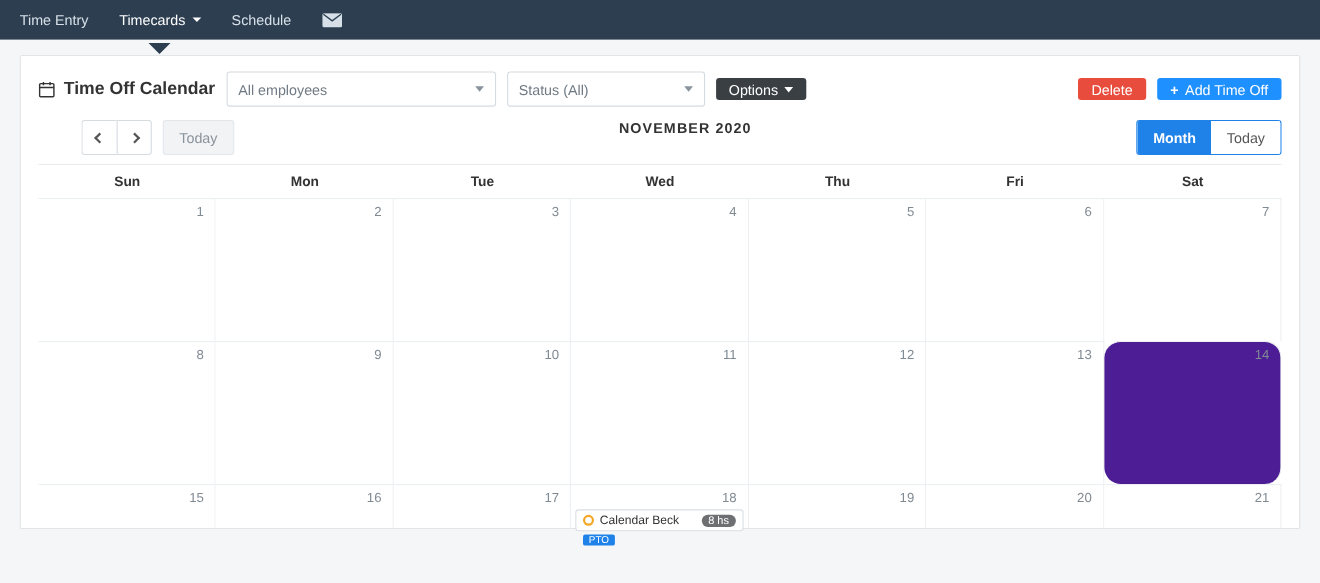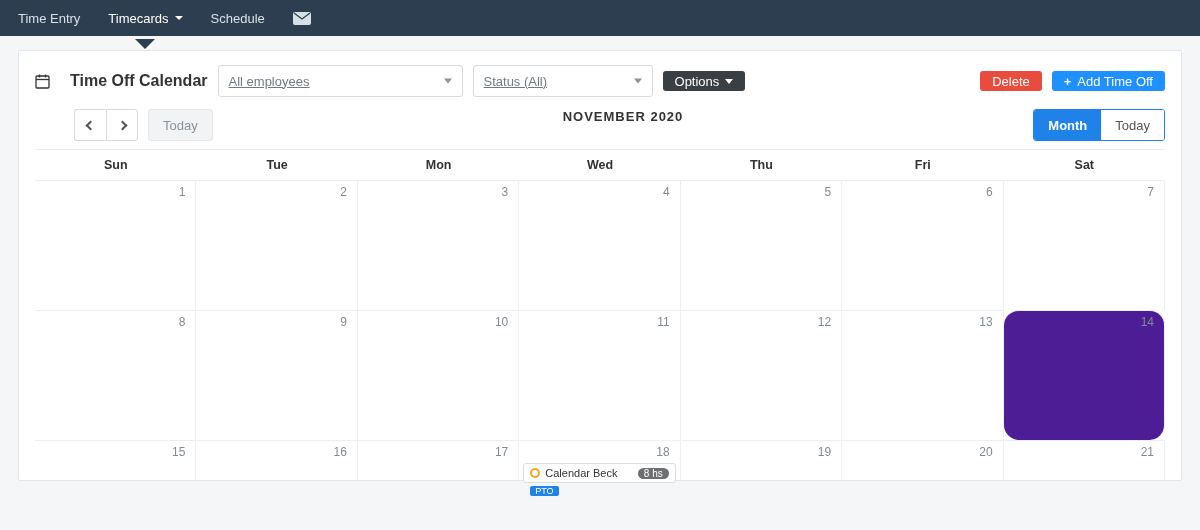--- a/index.html
+++ b/index.html
@@ -30,33 +30,32 @@
   .page {
     padding: 14px 18px 0 18px;
   }
   .panel {
     background: #fff;
     border: 1px solid #e2e5e8;
     border-radius: 2px;
     padding: 14px 16px 0 16px;
   }
   .toolbar { display: flex; align-items: center; gap: 10px; margin-bottom: 12px; }
-  .title-wrap { display: flex; align-items: center; gap: 20px; font-size: 16px; font-weight: 600; color: #333; white-space: nowrap; }
+  .title-wrap { display: flex; align-items: center; gap: 8px; font-size: 16px; font-weight: 600; color: #333; white-space: nowrap; }
   .select {
     border: 1px solid #d6dbe0;
     background: #fff;
     height: 32px;
     border-radius: 3px;
     padding: 0 28px 0 10px;
     font-size: 13px;
     color: #707a84;
     display: flex; align-items: center;
     position: relative;
     cursor: pointer;
-    text-decoration: underline;
   }
   .select .caret { position: absolute; right: 10px; top: 50%; transform: translateY(-50%); width:0;height:0;border-left:4px solid transparent;border-right:4px solid transparent;border-top:5px solid #8a939c; }
   .select.employees { width: 245px; }
   .select.status { width: 180px; }
   .btn { height: 20px; border-radius: 3px; border: none; padding: 0 12px; font-size: 13px; cursor: pointer; display: inline-flex; align-items:center; gap:6px; }
   .btn-dark { background: #3a3f44; color: #fff; }
   .btn-dark .caret { width:0;height:0;border-left:4px solid transparent;border-right:4px solid transparent;border-top:5px solid #fff; }
   .btn-danger { background: #e74c3c; color: #fff; }
   .btn-primary { background: #1e90ff; color: #fff; }
   .btn-primary .plus { font-weight: bold; }
@@ -158,22 +157,22 @@
       <div class="month-label">NOVEMBER 2020</div>
       <div class="viewtoggle">
         <div class="vbtn active">Month</div>
         <div class="vbtn">Today</div>
       </div>
     </div>
 
     <div class="calendar">
       <div class="dayheader" id="dayheader">
           <div class="dh">Sun</div>
+          <div class="dh">Mon</div>
           <div class="dh">Tue</div>
-          <div class="dh">Mon</div>
           <div class="dh">Wed</div>
           <div class="dh">Thu</div>
           <div class="dh">Fri</div>
           <div class="dh">Sat</div>
         </div>
       <div id="weeks">
           <div class="weekrow">
             <div class="cell">
               <div class="dnum">1</div>
             </div>

